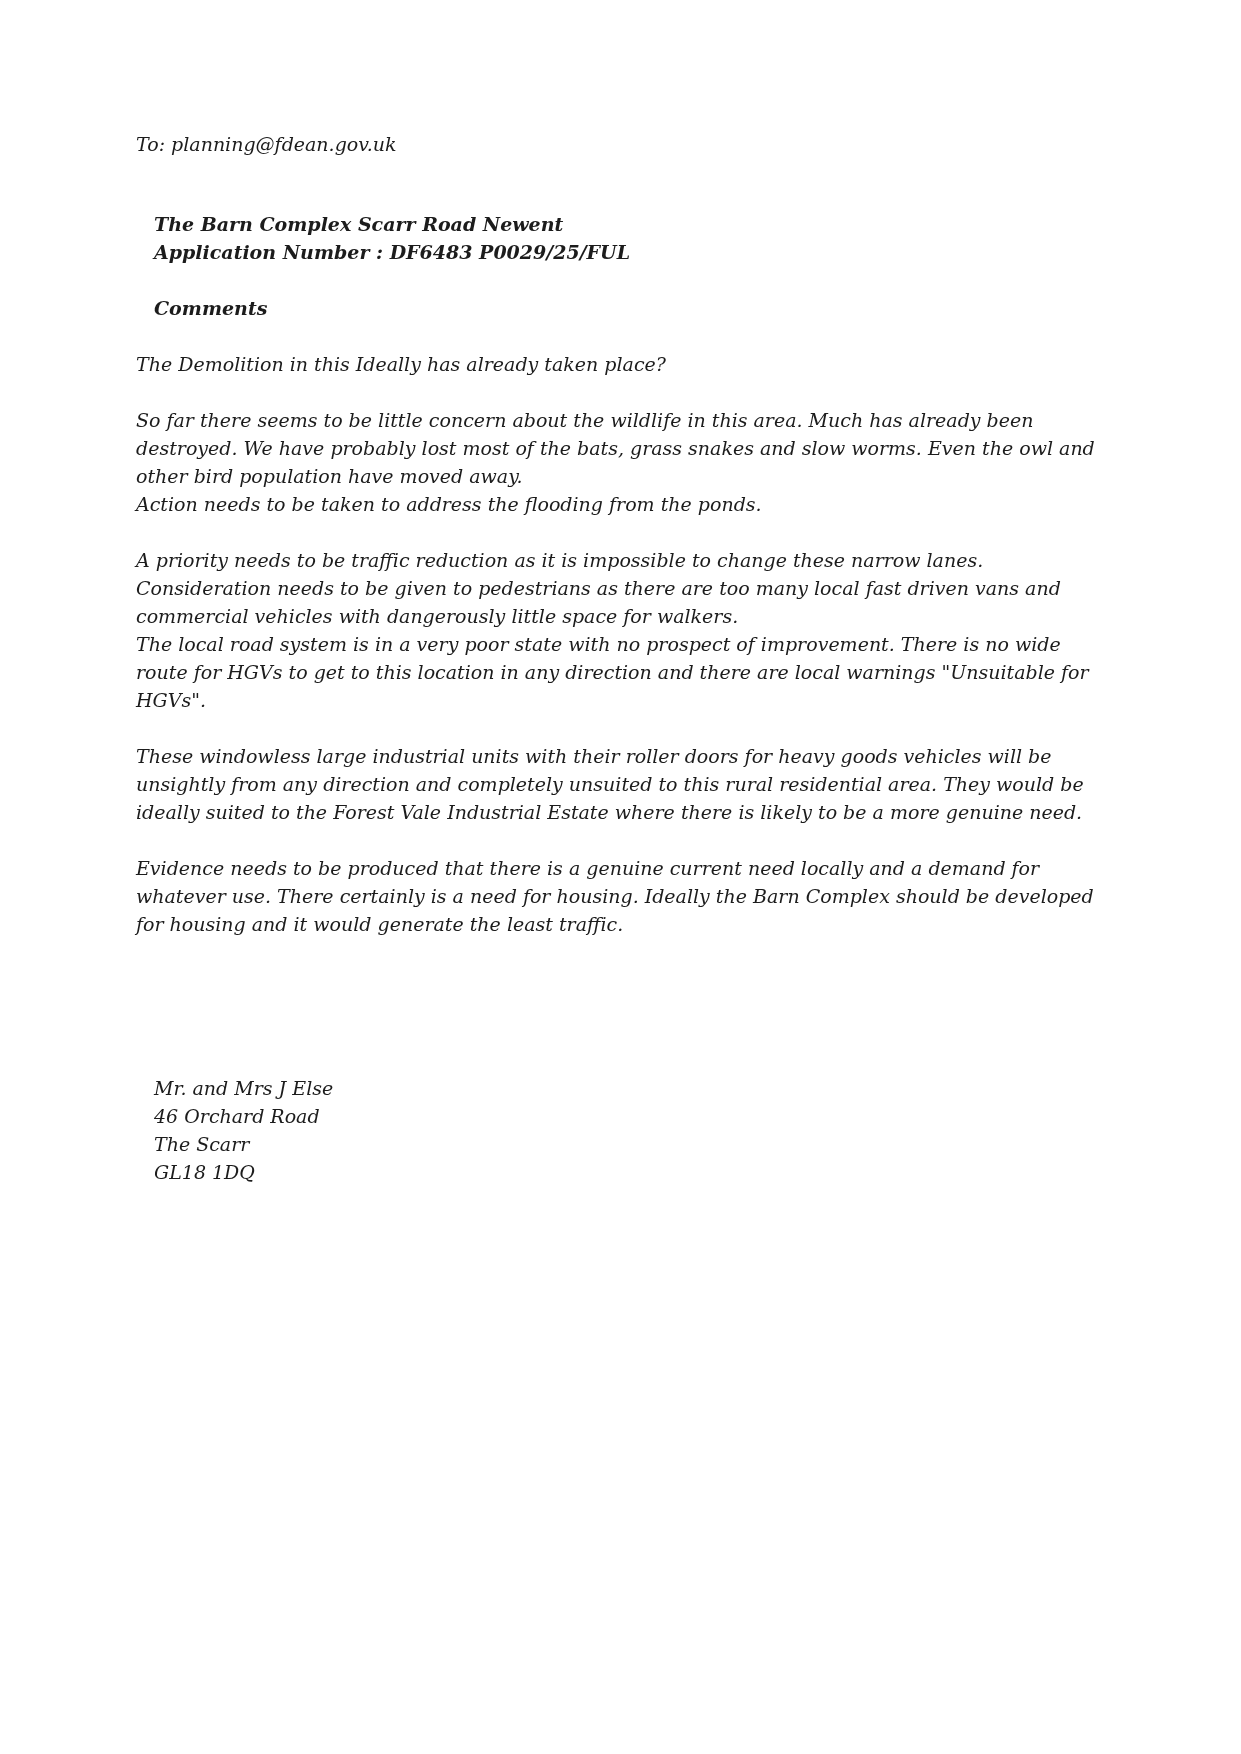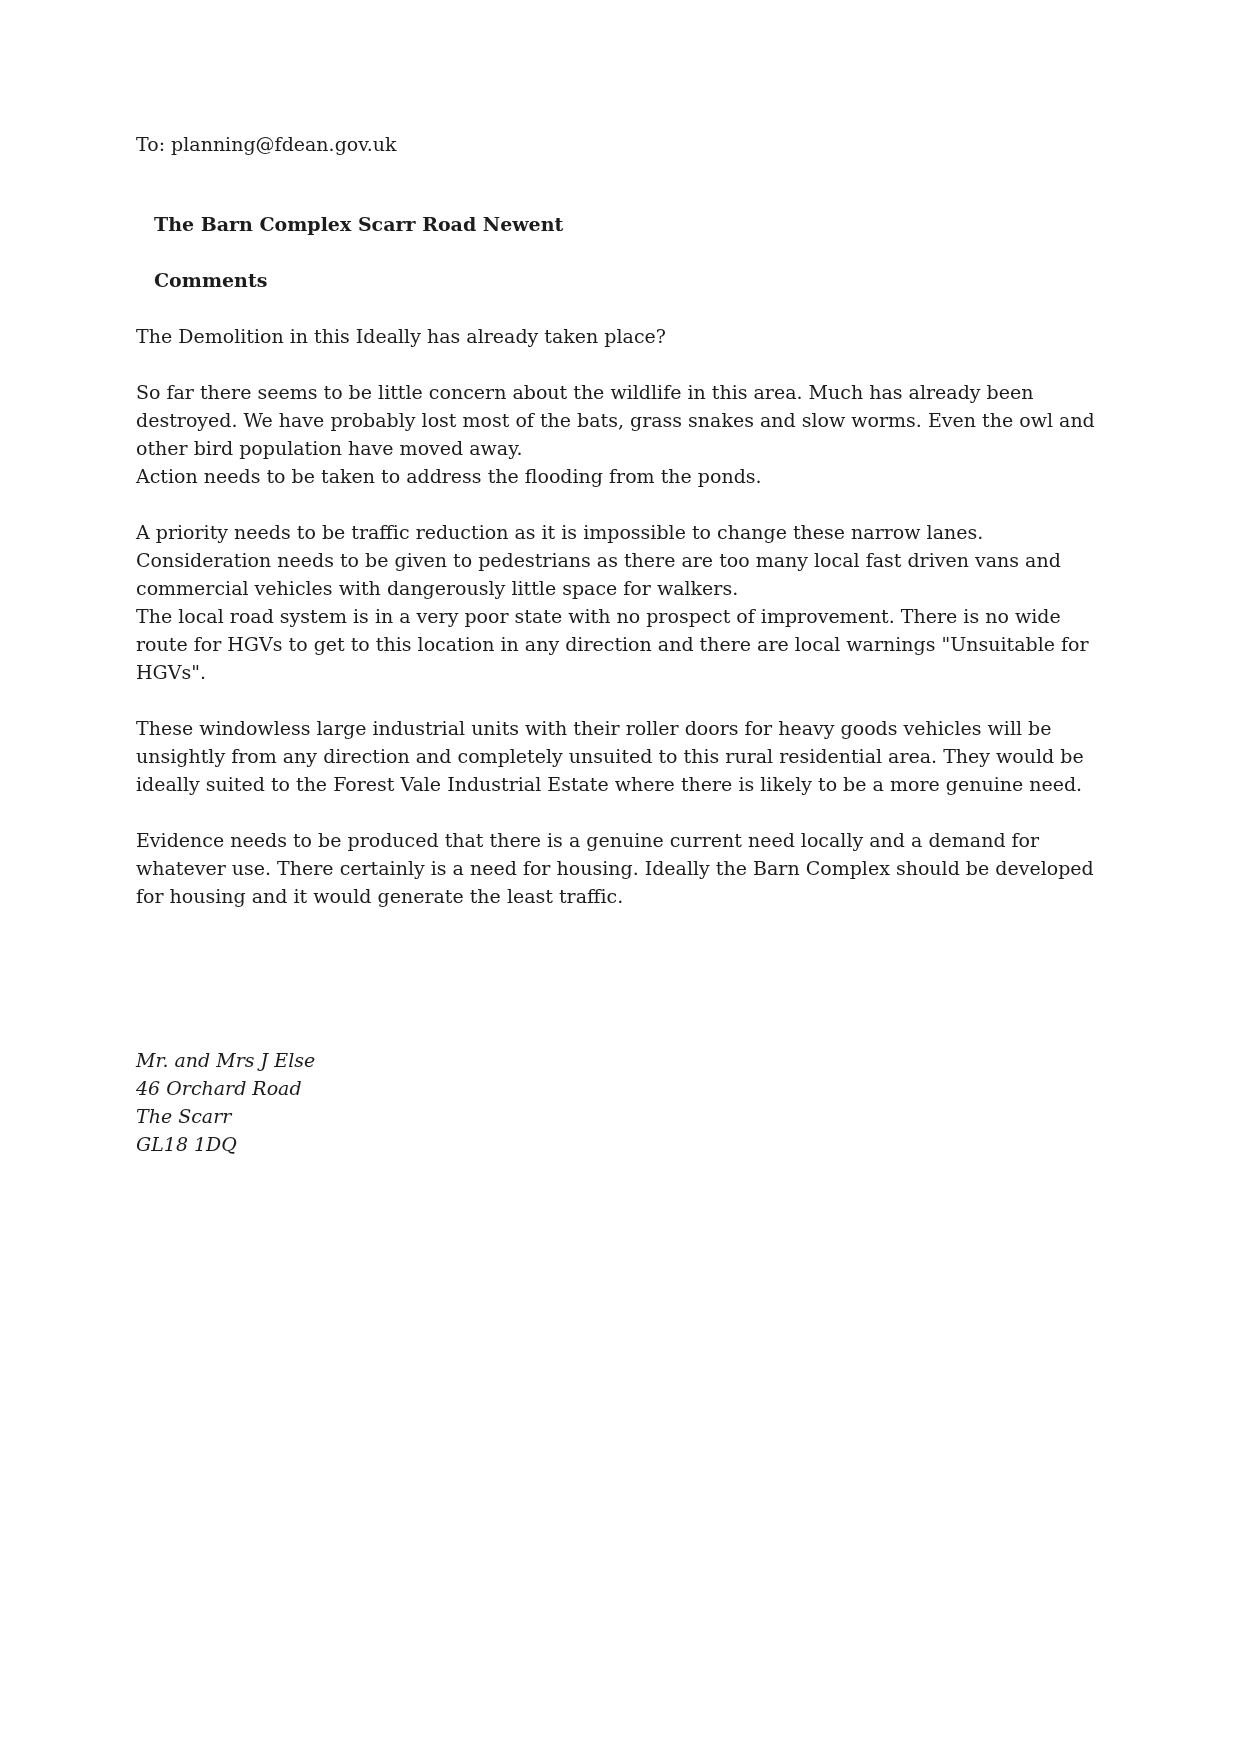--- a/index.html
+++ b/index.html
@@ -18,36 +18,38 @@
     width: 1241px;
     height: 1754px;
     padding: 130px 136px 0 136px;
     background: #ffffff;
     overflow: hidden;
   }
   p {
     margin: 0;
     font-size: 19px;
     line-height: 28px;
+    font-style: italic;
   }
   .bold { font-weight: bold; margin-left: 18px; }
-  .italic { font-style: italic; }
+  .italic { font-style: italic; margin-left: 18px; }
   .gap-2 { margin-top: 52px; }
   .gap-1 { margin-top: 28px; }
   .sig-gap { margin-top: 136px; }
 </style>
 </head>
 <body>
 
 <div class="page">
 
   <p>To: planning@fdean.gov.uk</p>
 
   <div class="gap-2">
     <p class="bold">The Barn Complex Scarr Road Newent</p>
+    <p class="bold">Application Number : DF6483 P0029/25/FUL</p>
   </div>
 
   <p class="bold gap-1">Comments</p>
 
   <div class="gap-1">
     <p>The Demolition in this Ideally has already taken place?</p>
   </div>
 
   <div class="gap-1">
     <p>So far there seems to be little concern about the wildlife in this area. Much has already been destroyed. We have probably lost most of the bats, grass snakes and slow worms. Even the owl and other bird population have moved away.</p>

